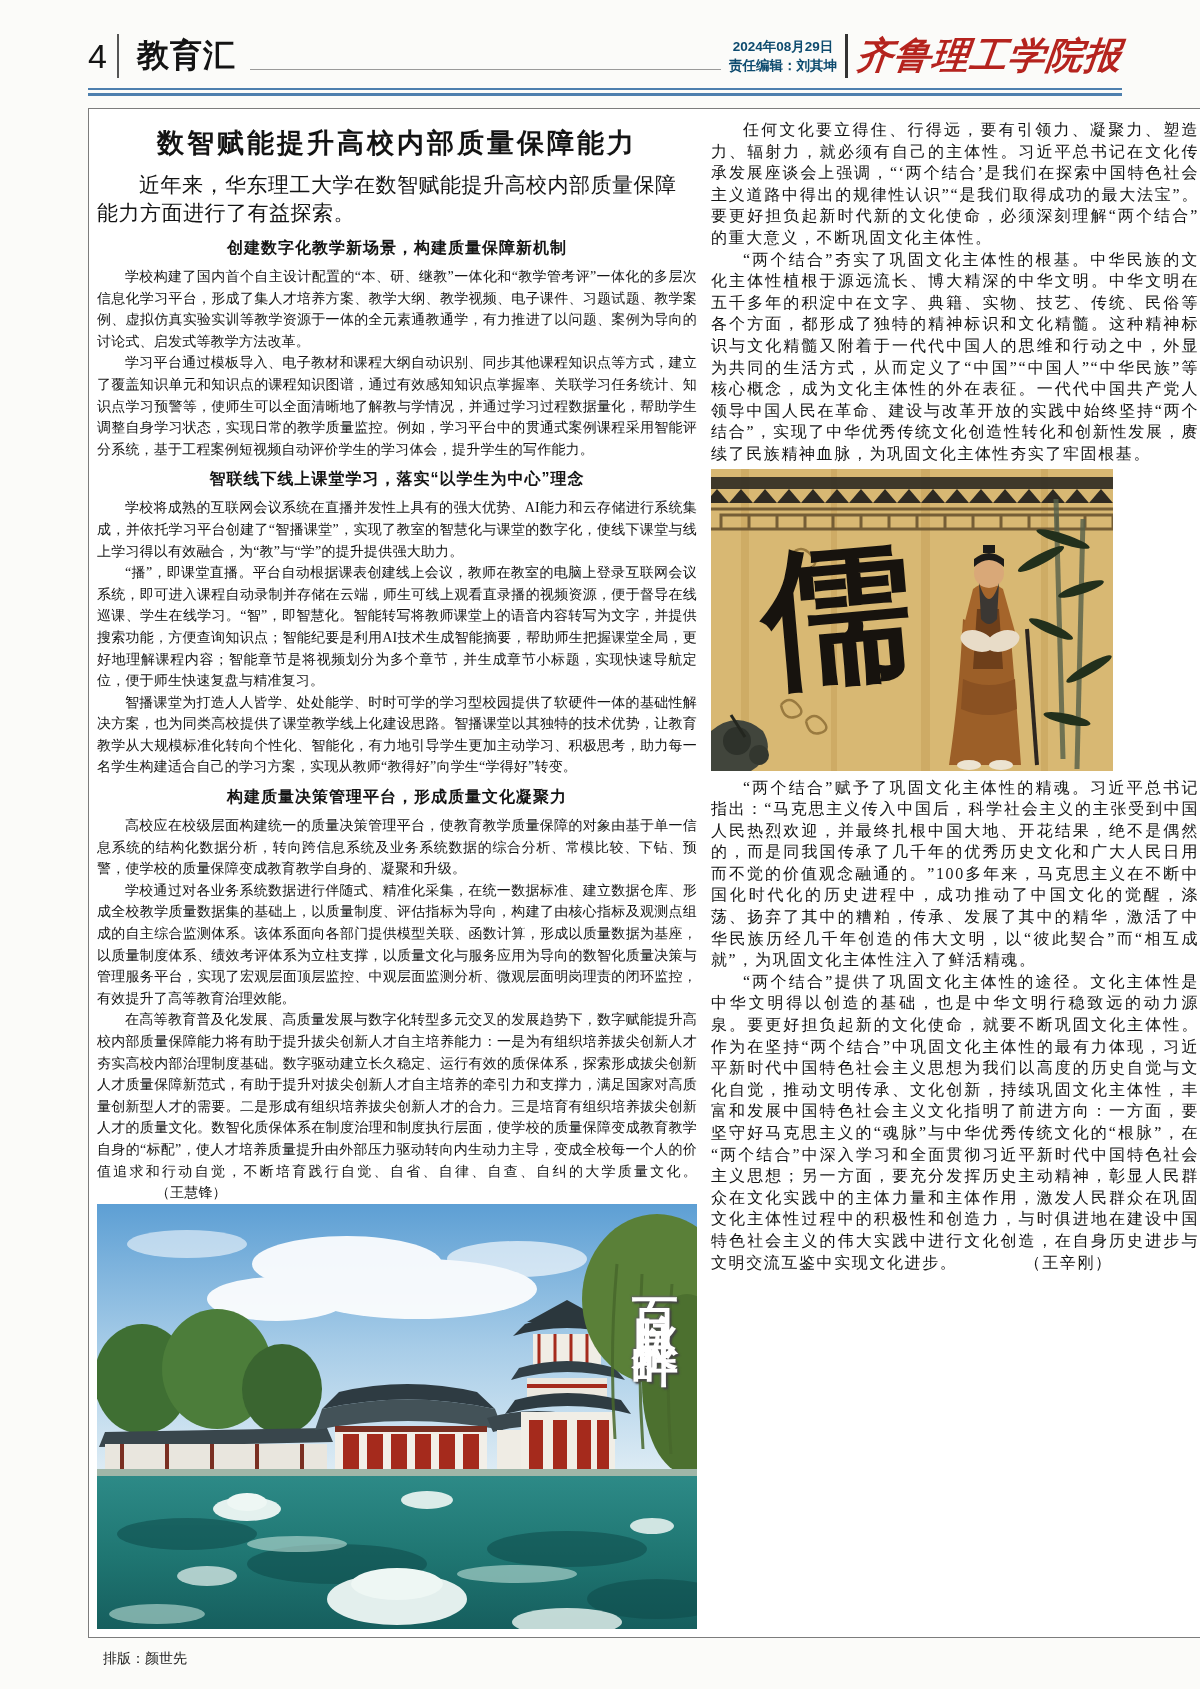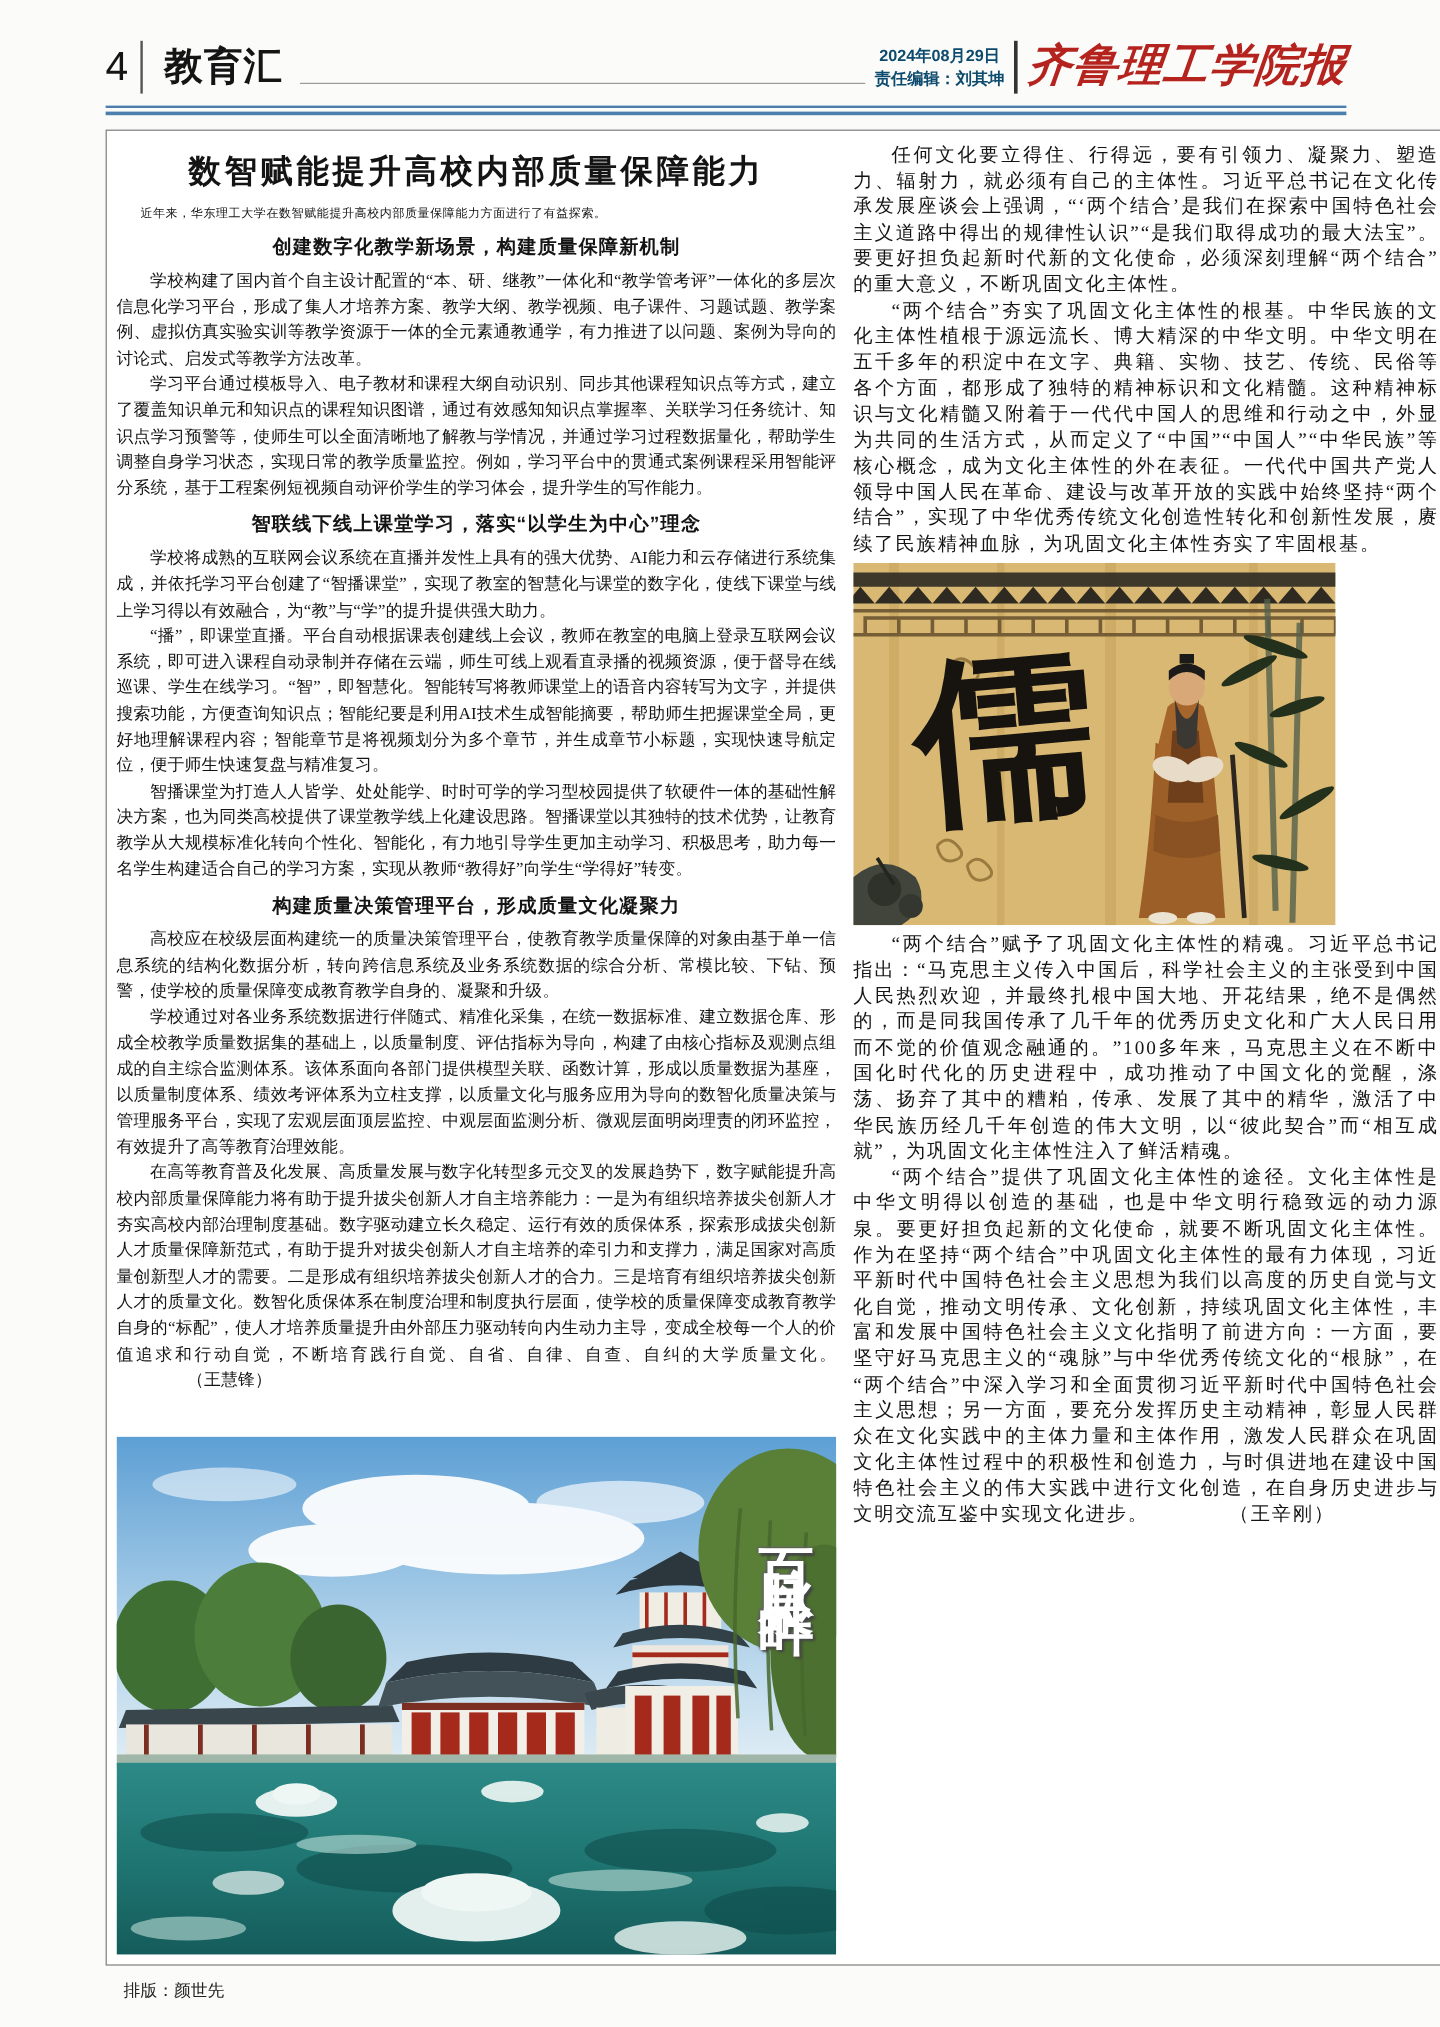--- a/index.html
+++ b/index.html
@@ -57,21 +57,21 @@
   }
   .col-left  { width:600px; display:flex; flex-direction:column; overflow:hidden; }
   .col-right { flex:1; overflow:hidden; }
 
   
   .l-title {
     font-family:"Liberation Sans", sans-serif;
     font-size:27px; font-weight:bold; text-align:center;
     letter-spacing:3px; margin:6px 0 10px 0;
   }
-  .l-lead { font-size:10px; text-indent:2em; letter-spacing:0.5px; margin-bottom:2px; }
+  .l-lead { font-size:21px; text-indent:2em; letter-spacing:0.5px; margin-bottom:2px; }
   .sec-h {
     font-family:"Liberation Sans", sans-serif;
     font-size:16px; font-weight:bold; text-align:center;
     letter-spacing:1px; margin:9px 0 7px 0;
   }
   .l-p {
     font-size:14px; line-height:21.6px;
     text-align:justify; text-indent:2em; letter-spacing:0.2px;
   }
   .byline { display:inline-block; padding-left:2.2em; }

